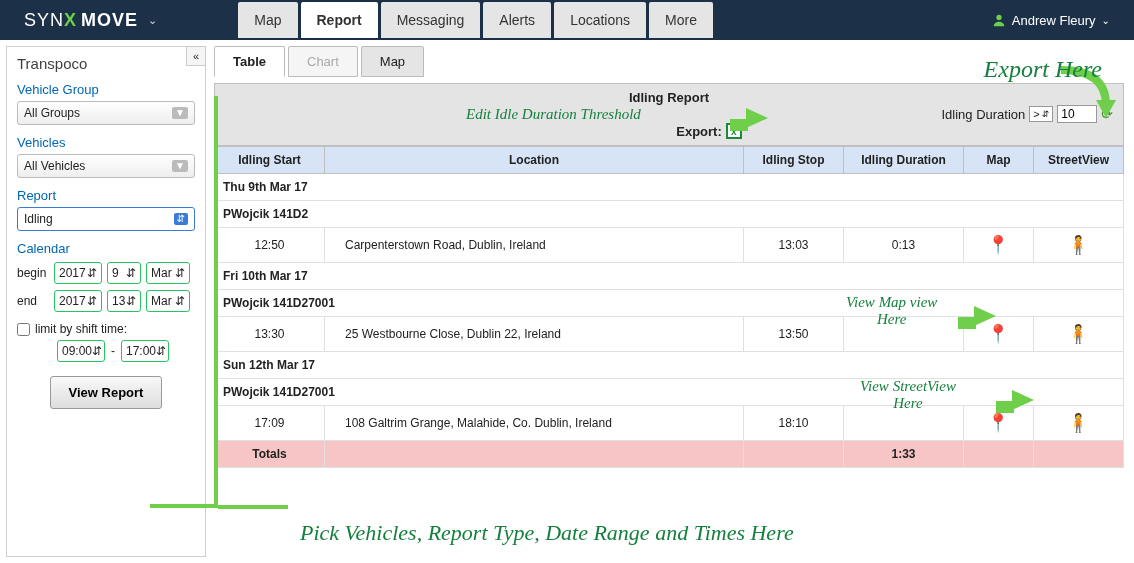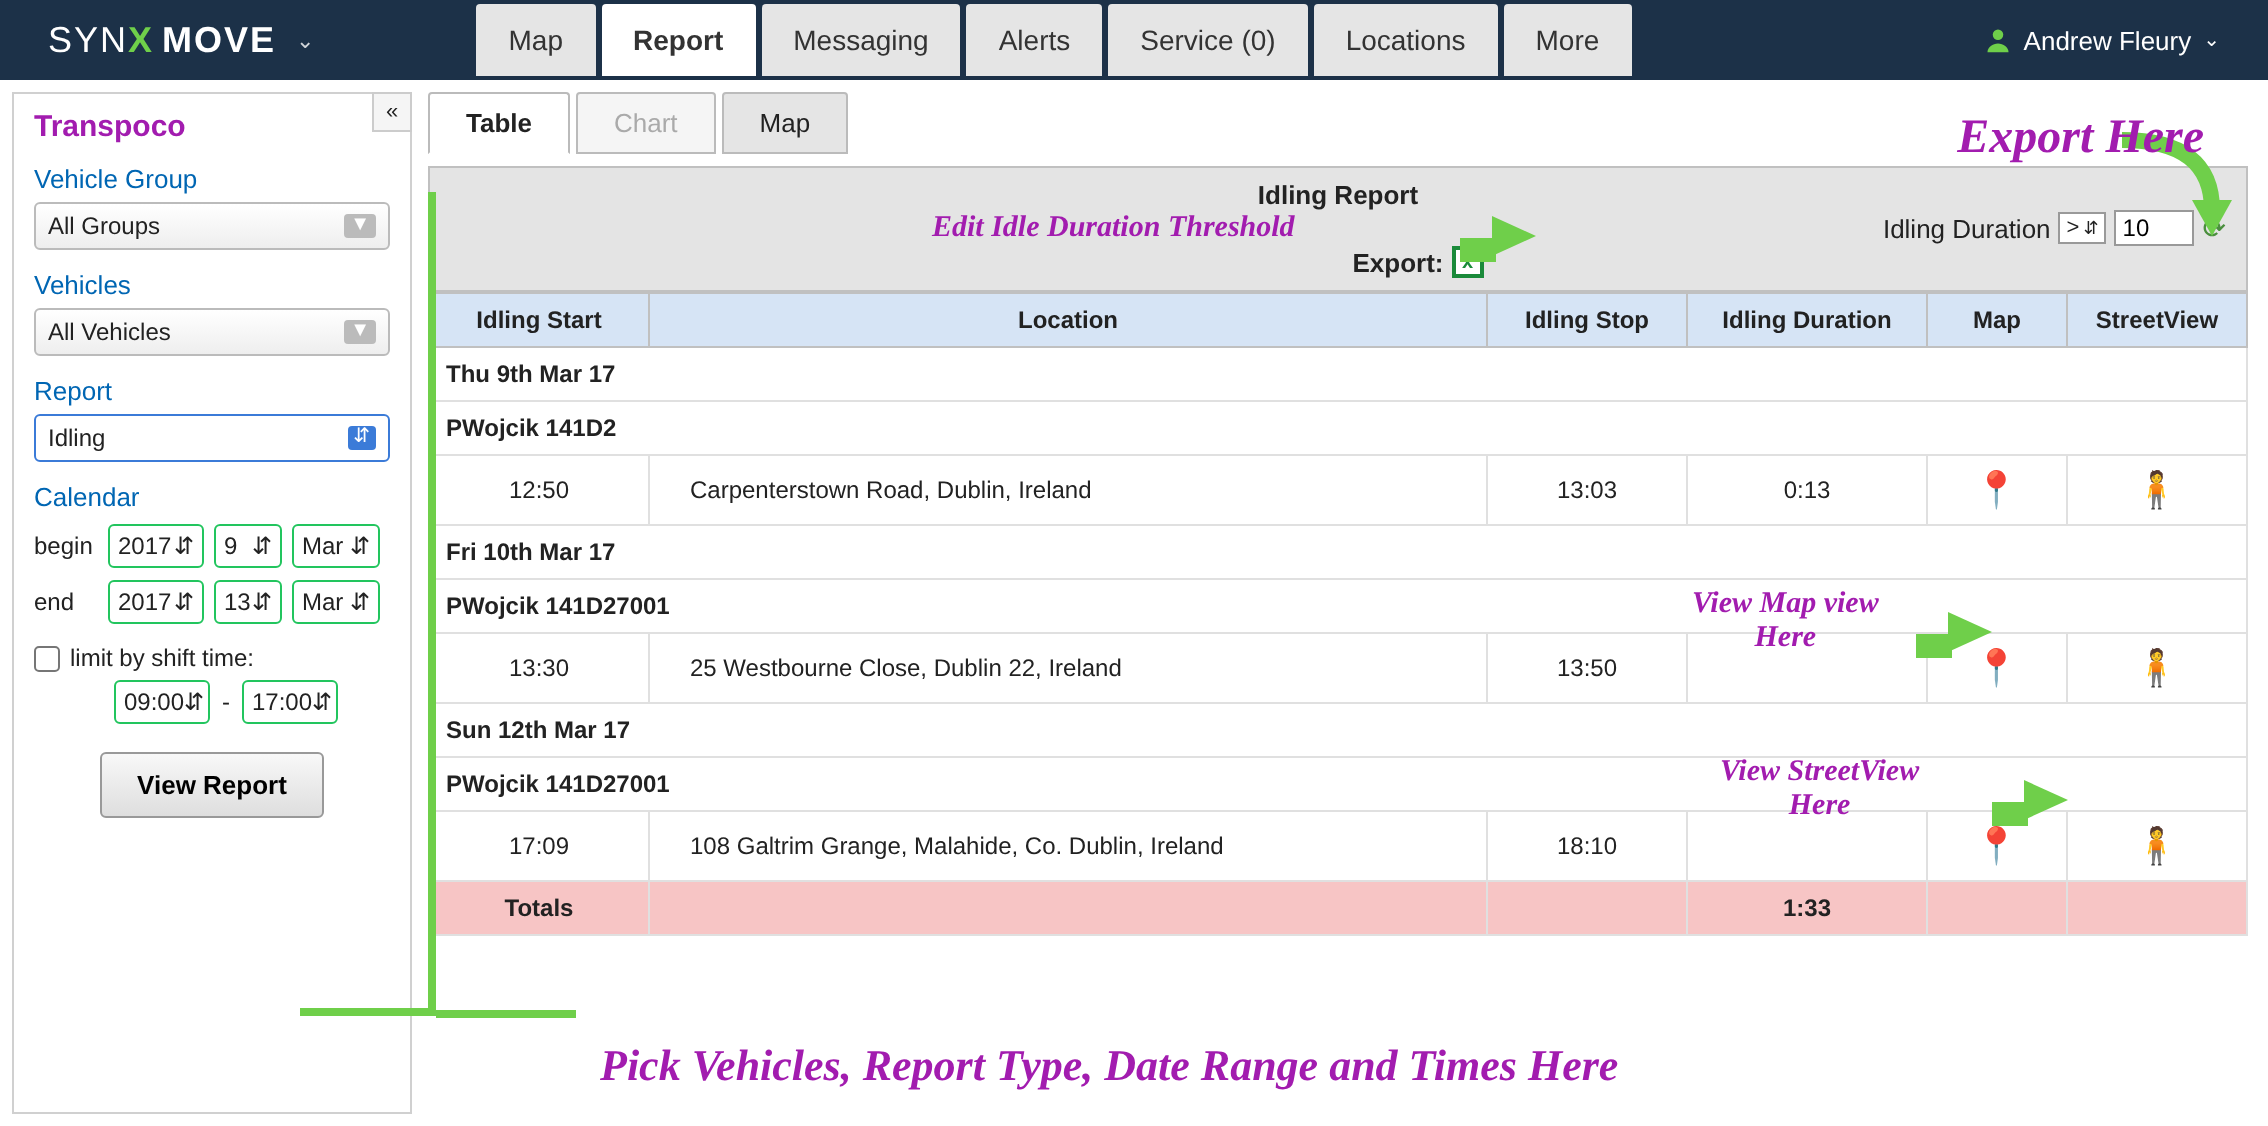--- a/index.html
+++ b/index.html
@@ -11,21 +11,21 @@
 .logo .move { font-weight: 700; }
 .logo .caret { margin-left: 6px; font-size: 11px; opacity: .8; }
 .tabs { display: flex; gap: 3px; margin-left: 80px; }
 .tab { background: #e5e5e5; color: #333; padding: 10px 16px; font-size: 14px; border-radius: 2px 2px 0 0; cursor: pointer; }
 .tab.active { background: #fff; font-weight: bold; }
 .user { margin-left: auto; display: flex; align-items: center; gap: 6px; cursor: pointer; font-size: 13px; }
 .user svg { width: 14px; height: 14px; }
 .layout { display: flex; height: calc(100% - 40px); }
 .sidebar { width: 200px; border: 1px solid #d0d0d0; margin: 6px; padding: 8px 10px 12px; position: relative; }
 .collapse { position: absolute; right: -1px; top: -1px; width: 20px; height: 20px; border: 1px solid #ccc; background: #f5f5f5; display: flex; align-items: center; justify-content: center; cursor: pointer; font-size: 11px; }
-.sidebar h4 { font-size: 15px; font-weight: bold; color: #a21caf; margin-bottom: 8px; }
+.sidebar h4 { font-size: 15px; font-weight: normal; color: #404040; margin-bottom: 8px; }
 .sb-label { color: #0066b3; font-size: 13px; margin: 10px 0 4px; }
 .sb-select { width: 100%; border: 1px solid #bbb; background: linear-gradient(#fff,#eee); padding: 4px 6px; font-size: 12px; border-radius: 3px; cursor: pointer; display: flex; justify-content: space-between; align-items: center; }
 .sb-select.blue { background: #fff; border: 1px solid #3b7bd8; }
 .sb-select .arr { color: #3b7bd8; font-size: 10px; background: #3b7bd8; color:#fff; border-radius: 2px; padding: 1px 3px; line-height: 1;}
 .sb-select .arr.gray { background:#bbb; }
 .cal-row { display: flex; align-items: center; gap: 5px; margin: 6px 0; font-size: 12px; }
 .mini { width: 48px; border: 1px solid #22c55e; background: #fff; padding: 3px 4px; font-size: 12px; border-radius: 3px; display: flex; justify-content: space-between; align-items: center; cursor: pointer; }
 .mini.sm { width: 34px; }
 .mini.mon { width: 44px; }
 .chk-row { display: flex; align-items: center; gap: 5px; margin: 10px 0 4px; font-size: 12px; }
@@ -48,21 +48,21 @@
 .export-icon:after { content: 'x'; position: absolute; inset: 0; display: flex; align-items: center; justify-content: center; color: #1a8a3a; font-size: 10px; font-weight: bold; }
 table { width: 100%; border-collapse: collapse; font-size: 12px; }
 th { background: #d6e4f5; border: 1px solid #c0c0c0; padding: 6px; text-align: center; font-weight: bold; }
 td { border: 1px solid #e0e0e0; padding: 6px 10px; text-align: center; }
 td.loc { text-align: left; padding-left: 20px; }
 .date-row td { font-weight: bold; text-align: left; padding-left: 8px; background: #fff; border-top: 1px solid #b0b0b0; }
 .vehicle-row td { font-weight: bold; text-align: left; padding-left: 8px; border: 1px solid #e0e0e0; }
 .totals-row td { background: #f7c5c5; font-weight: bold; }
 .pin { color: #5b3fc4; font-size: 18px; cursor: pointer; }
 .person { color: #e89b2e; font-size: 18px; cursor: pointer; }
-.annotation { position: absolute; color: #a21caf; font-weight: bold; font-style: italic; font-family: Georgia, serif; pointer-events: none; z-index: 20; }
+.annotation { position: absolute; color: #15803d; font-weight: normal; font-style: italic; font-family: Georgia, serif; pointer-events: none; z-index: 20; }
 .ann-export { top: 56px; right: 32px; font-size: 24px; }
 .ann-threshold { top: 106px; left: 466px; font-size: 15px; }
 .ann-mapview { top: 294px; left: 846px; font-size: 15px; text-align: center; }
 .ann-streetview { top: 378px; left: 860px; font-size: 15px; text-align: center; }
 .ann-main { top: 520px; left: 300px; font-size: 22px; }
 .green-arrow { position: absolute; pointer-events: none; z-index: 19; }
 .sidebar-frame { position: absolute; border: 4px solid #6fcf4a; border-left: none; border-top: none; z-index: 18; }
 .sf1 { left: 150px; top: 96px; width: 68px; height: 412px; border-right: 4px solid #6fcf4a; border-bottom: 4px solid #6fcf4a; }
 .sf2 { left: 218px; top: 505px; width: 70px; height: 0; border-bottom: 4px solid #6fcf4a; }
 .arrow-right { width: 0; height: 0; border-top: 10px solid transparent; border-bottom: 10px solid transparent; border-left: 22px solid #6fcf4a; display: inline-block; }
@@ -75,21 +75,20 @@
   <div class="logo">
     <span><span class="syn">SYN</span><span class="x">X</span></span>
     <span class="move">MOVE</span>
     <span class="caret">⌄</span>
   </div>
   <div class="tabs">
     <div class="tab">Map</div>
     <div class="tab active">Report</div>
     <div class="tab">Messaging</div>
     <div class="tab">Alerts</div>
-    <div class="tab">Service (0)</div>
     <div class="tab">Locations</div>
     <div class="tab">More</div>
   </div>
   <div class="user">
     <svg viewBox="0 0 16 16" fill="#6fcf4a">
         <circle cx="8" cy="5" r="3"></circle>
         <path d="M2 15c0-3 3-5 6-5s6 2 6 5z"></path>
       </svg>
     <span>Andrew Fleury</span>
     <span style="font-size:10px">⌄</span>

